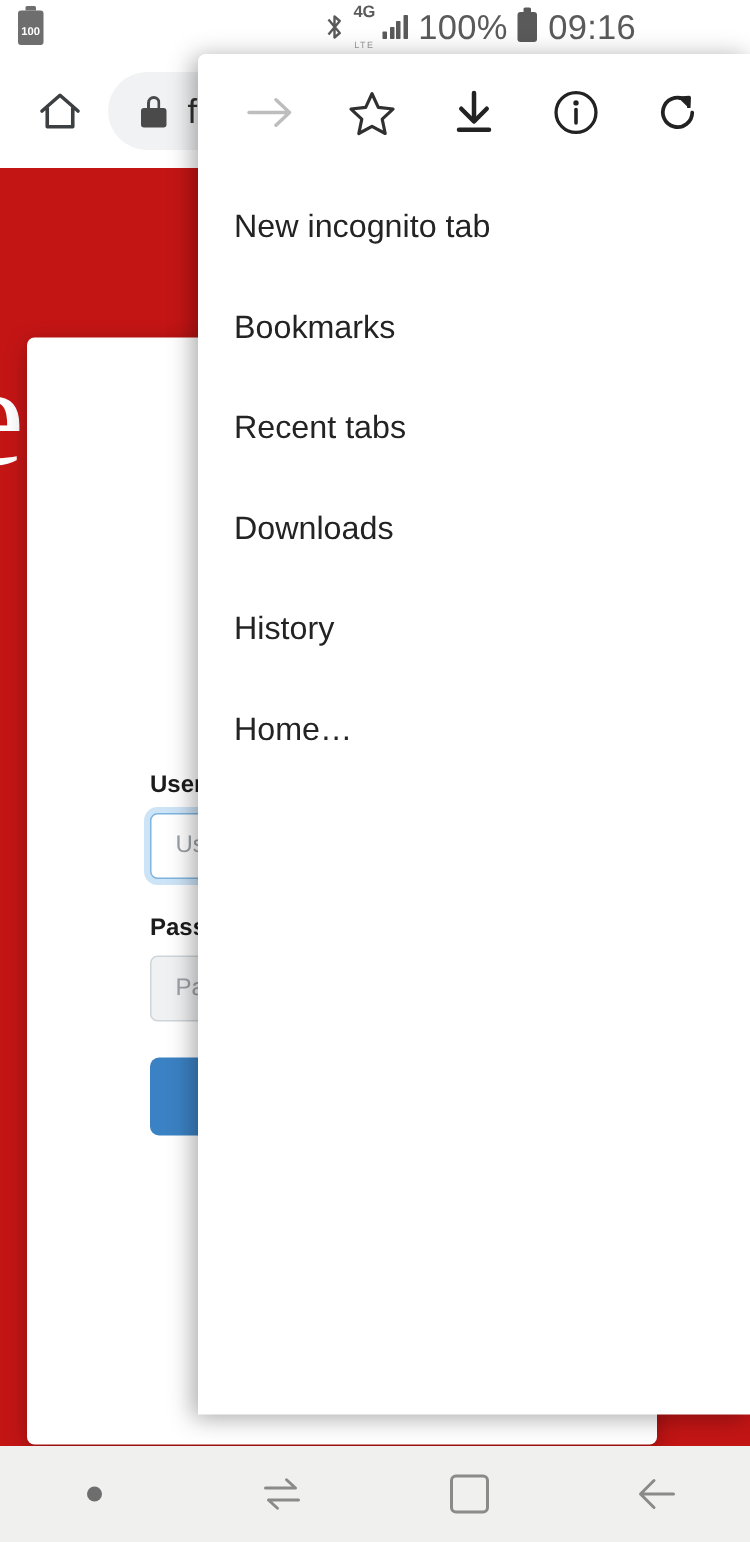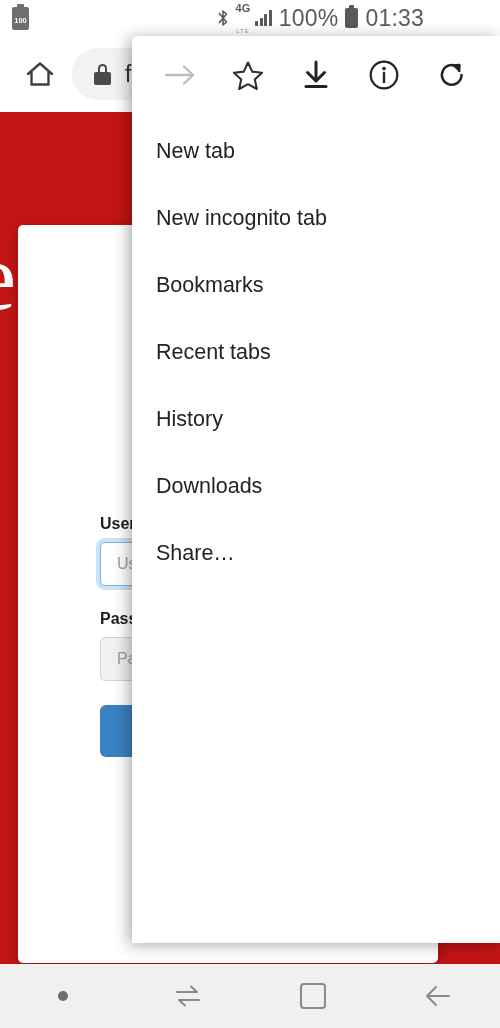--- a/index.html
+++ b/index.html
@@ -221,21 +221,21 @@
         <span class="g2">LTE</span>
       </div>
       <div class="bars">
           <i></i>
           <i></i>
           <i></i>
           <i></i>
         </div>
       <span class="sb-text">100%</span>
       <div class="batt-full"></div>
-      <span class="sb-text">01:33</span>
+      <span class="sb-text">09:16</span>
     </div>
   </div>
 
   <div class="toolbar">
     <div class="home-btn">
       <svg width="30" height="28" viewBox="0 0 30 28">
         <path d="M3 14 L15 3.5 L27 14 M6.5 12 L6.5 24.5 L23.5 24.5 L23.5 12" fill="none" stroke="#3c4043" stroke-width="2.4" stroke-linejoin="round" stroke-linecap="round"></path>
       </svg>
     </div>
     <div class="omnibox">
@@ -288,39 +288,36 @@
       </div>
       <div class="mi">
         <svg width="30" height="30" viewBox="0 0 30 30">
           <path d="M24.5 15 A9.8 9.8 0 1 1 21 7.4" fill="none" stroke="#222" stroke-width="2.5" stroke-linecap="round"></path>
           <path d="M15.5 5.5 L22.5 5 L22.2 12" fill="#222" stroke="#222" stroke-width="2.3" stroke-linejoin="round"></path>
         </svg>
       </div>
     </div>
     <div class="menu-list">
       <div class="menu-item">
-          <span>New tab</span>
-        </div>
-      <div class="menu-item">
           <span>New incognito tab</span>
         </div>
       <div class="menu-item">
           <span>Bookmarks</span>
         </div>
       <div class="menu-item">
           <span>Recent tabs</span>
         </div>
       <div class="menu-item">
+          <span>Downloads</span>
+        </div>
+      <div class="menu-item">
           <span>History</span>
         </div>
       <div class="menu-item">
-          <span>Downloads</span>
-        </div>
-      <div class="menu-item">
-          <span>Share…</span>
+          <span>Home…</span>
         </div>
       <div class="menu-item cut"></div>
     </div>
   </div>
 
   <div class="navbar">
     <div class="nav-slot">
       <div class="nav-dot"></div>
     </div>
     <div class="nav-slot">

